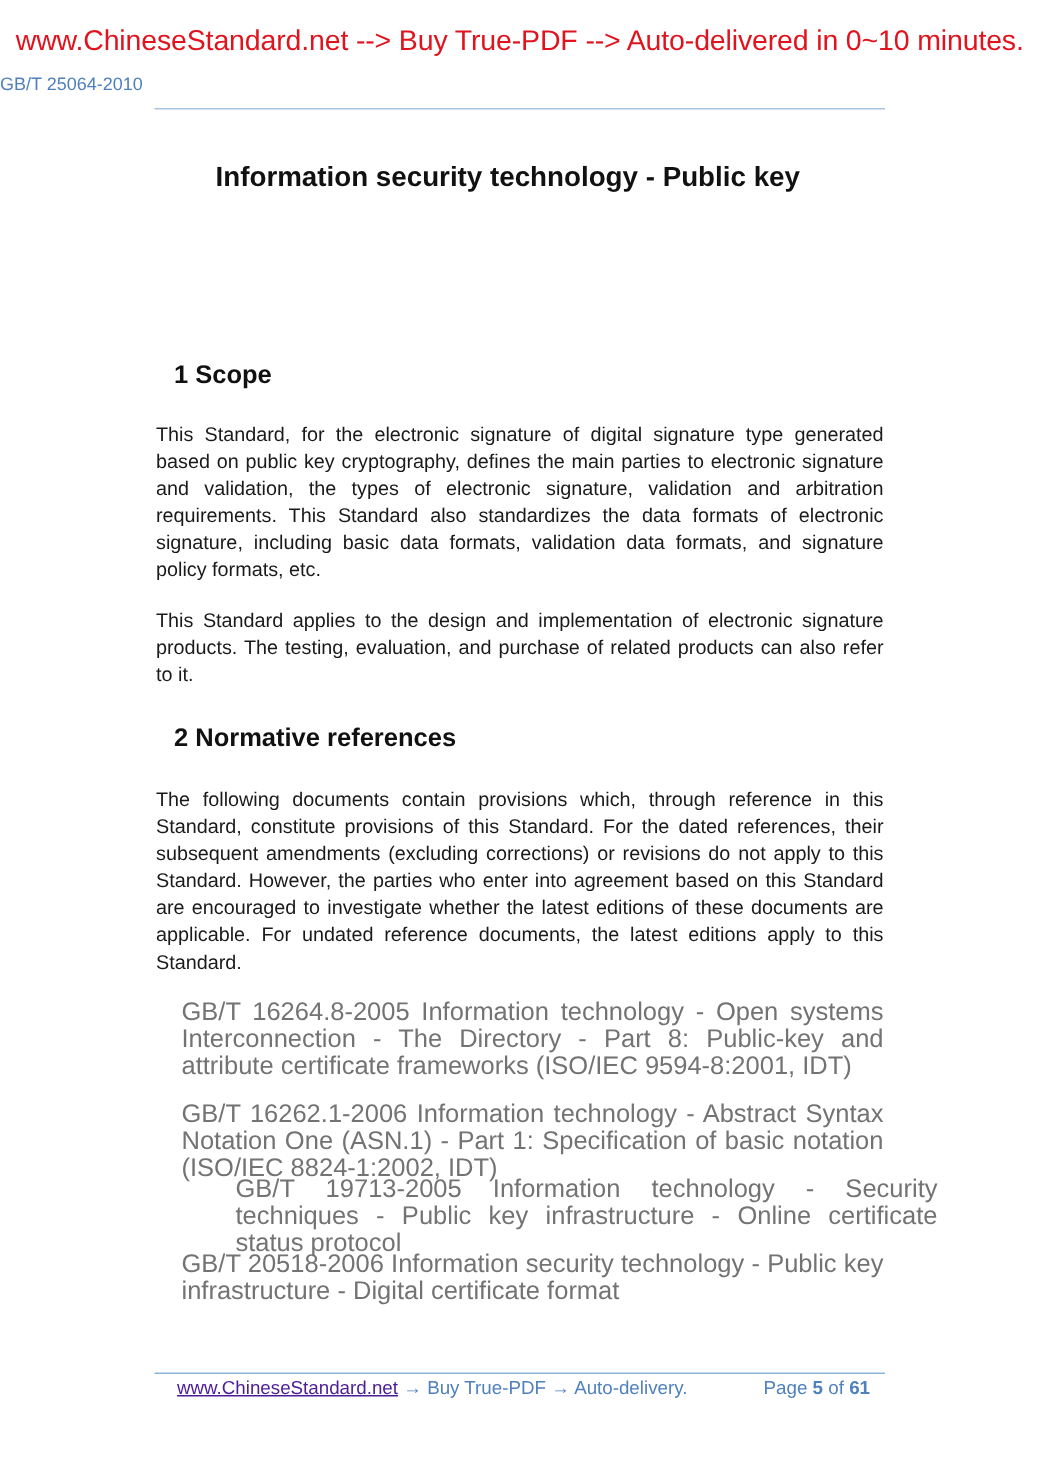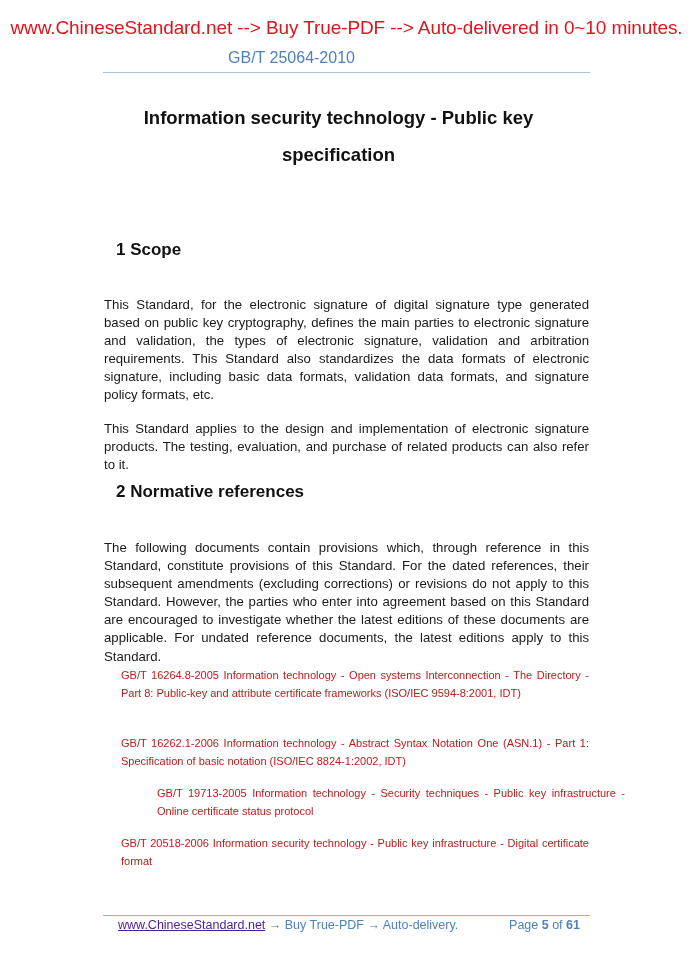--- a/index.html
+++ b/index.html
@@ -5,61 +5,60 @@
   html, body { margin: 0; padding: 0; background: #ffffff; }
   body {
     width: 693px; height: 980px; position: relative; overflow: hidden;
     font-family: "Liberation Sans", sans-serif; color: #111111;
   }
   .promo {
     position: absolute; top: 17px; left: 0; width: 693px; text-align: center;
     color: #e0141e; font-size: 19px; letter-spacing: -0.1px;
   }
   .std-code {
-    position: absolute; top: 49px; left: 0; width: 583px; text-align: center;
-    color: #4f81bd; font-size: 16px;
+    position: absolute; top: 49px; left: 0; width: 583px; 
+    color: #4f81bd; font-size: 12px;
   }
   .head-rule {
     position: absolute; top: 72px; left: 103px; width: 487px; height: 1px; background: #a7c4e0;
   }
   .doc-title {
     position: absolute; top: 100px; left: 95px; width: 487px; text-align: center;
     font-weight: bold; font-size: 18.5px; line-height: 36.5px; color: #111;
   }
   .h1 {
     position: absolute; left: 116px; font-weight: bold; font-size: 17px; color: #111;
   }
   .para {
     position: absolute; left: 104px; width: 485px; font-size: 13.2px; line-height: 18.1px;
-    text-align: justify; color: #1a1a1a; margin-top: 15px;
+    text-align: justify; color: #1a1a1a;
   }
   .ref {
-    position: absolute; left: 121px; width: 468px; font-size: 11px; line-height: 18.1px;
-    text-align: justify; color: #b91c1c;
+    position: absolute; left: 121px; width: 468px; font-size: 17px; line-height: 18.1px;
+    text-align: justify; color: #737373;
   }
   .foot-rule {
     position: absolute; top: 915px; left: 103px; width: 487px; height: 1px; background: #8db3dc;
   }
   .footer {
     position: absolute; top: 918px; left: 118px; width: 462px; font-size: 12.5px; color: #4f81bd;
   }
   .footer a { color: #4c1d95; text-decoration: underline; }
   .footer .page { position: absolute; right: 0; top: 0; }
   .footer b { font-weight: bold; }
 </style>
 </head>
 <body>
 
 <div class="promo">www.ChineseStandard.net --&gt; Buy True-PDF --&gt; Auto-delivered in 0~10 minutes.</div>
 <div class="std-code">GB/T 25064-2010</div>
 <div class="head-rule"></div>
 
 <div class="doc-title">
   <div>Information security technology - Public key</div>
-  <div>specification</div>
 </div>
 
 <div class="h1" style="top:240px;">1 Scope</div>
 <div class="para" style="top:281px;">This Standard, for the electronic signature of digital signature type generated based on public key cryptography, defines the main parties to electronic signature and validation, the types of electronic signature, validation and arbitration requirements. This Standard also standardizes the data formats of electronic signature, including basic data formats, validation data formats, and signature policy formats, etc.</div>
 <div class="para" style="top:405px;">This Standard applies to the design and implementation of electronic signature products. The testing, evaluation, and purchase of related products can also refer to it.</div>
 
 <div class="h1" style="top:482px;">2 Normative references</div>
 <div class="para" style="top:524px;">The following documents contain provisions which, through reference in this Standard, constitute provisions of this Standard. For the dated references, their subsequent amendments (excluding corrections) or revisions do not apply to this Standard. However, the parties who enter into agreement based on this Standard are encouraged to investigate whether the latest editions of these documents are applicable. For undated reference documents, the latest editions apply to this Standard.</div>
 
 <div class="ref" style="top:666px;">GB/T 16264.8-2005 Information technology - Open systems Interconnection - The Directory - Part 8: Public-key and attribute certificate frameworks (ISO/IEC 9594-8:2001, IDT)</div>

